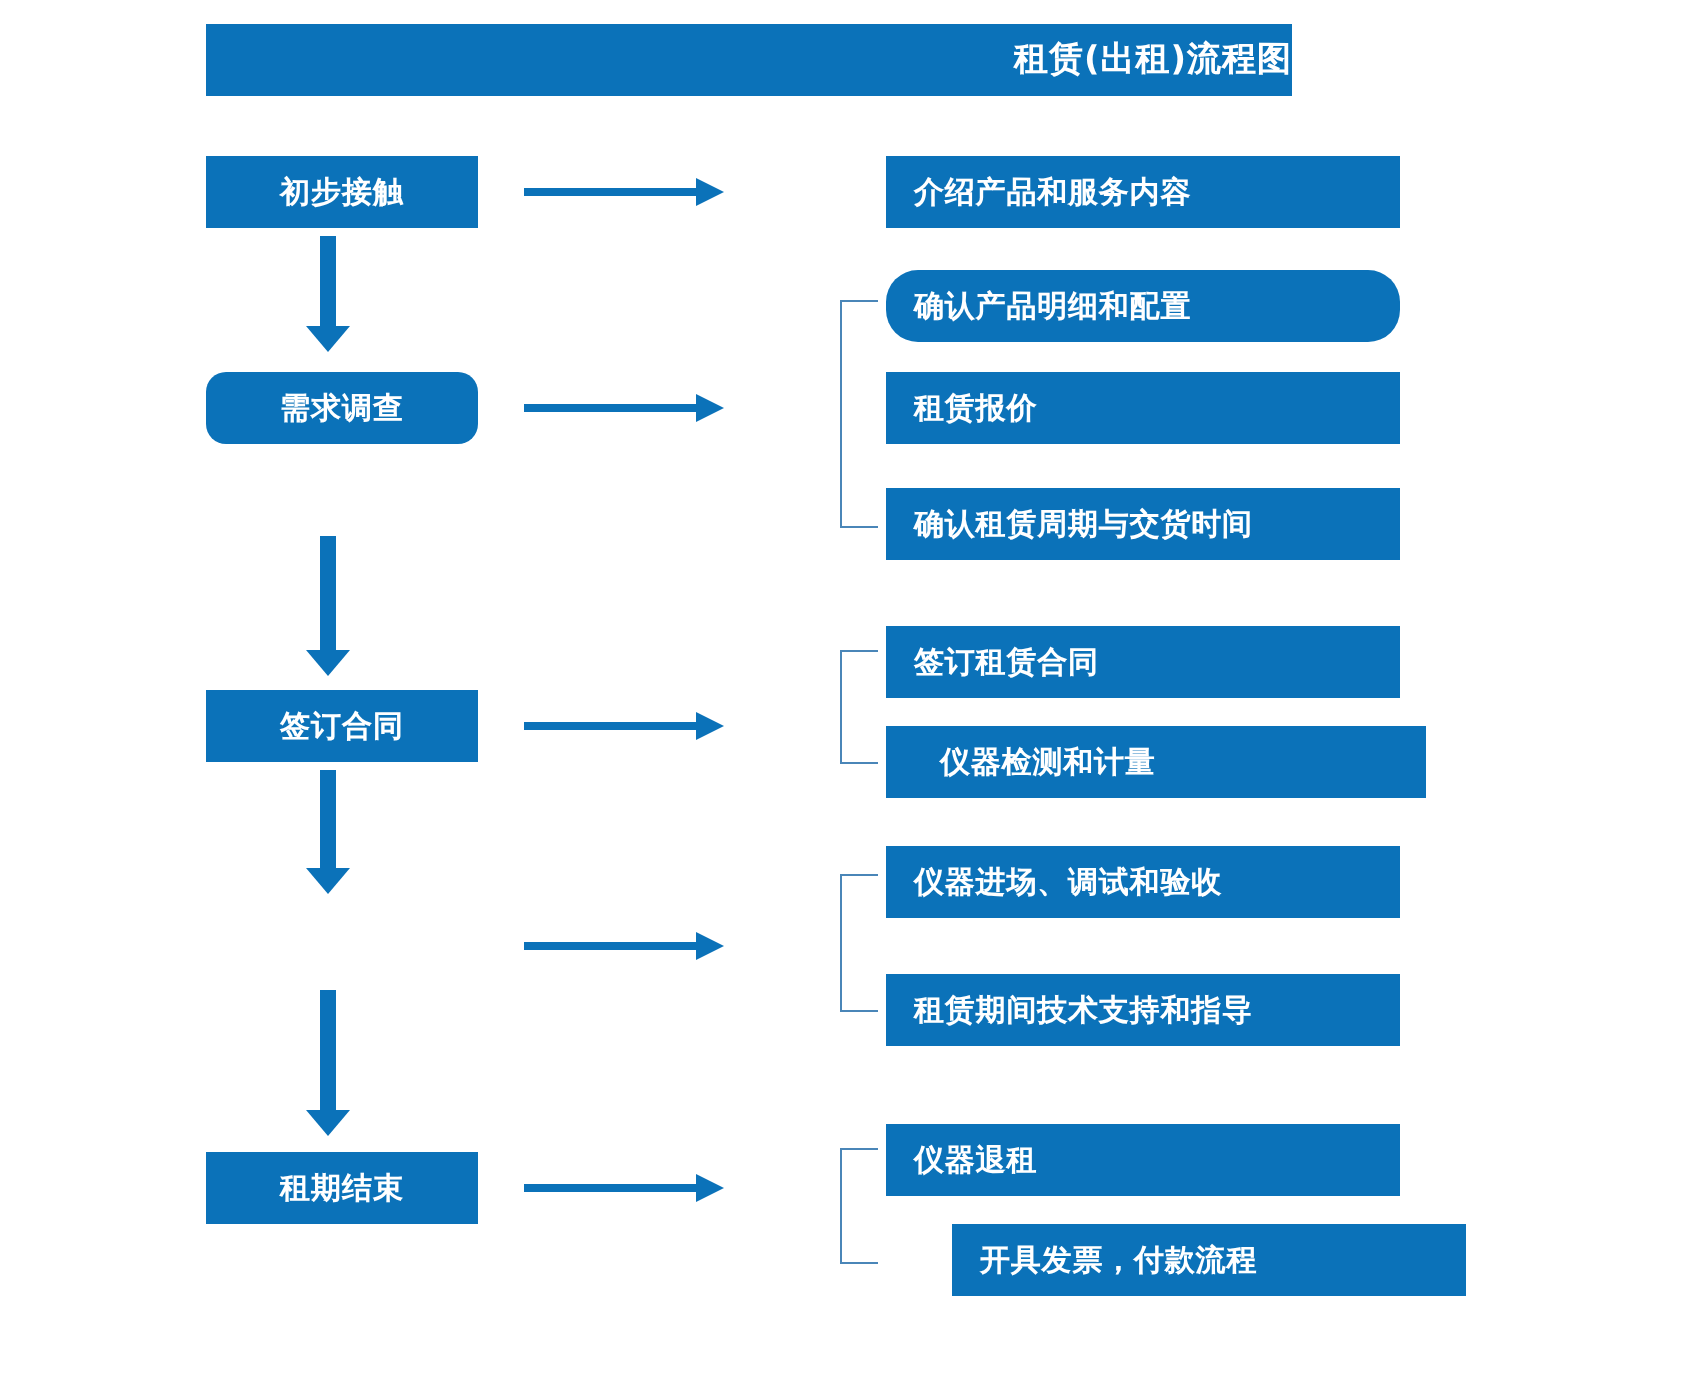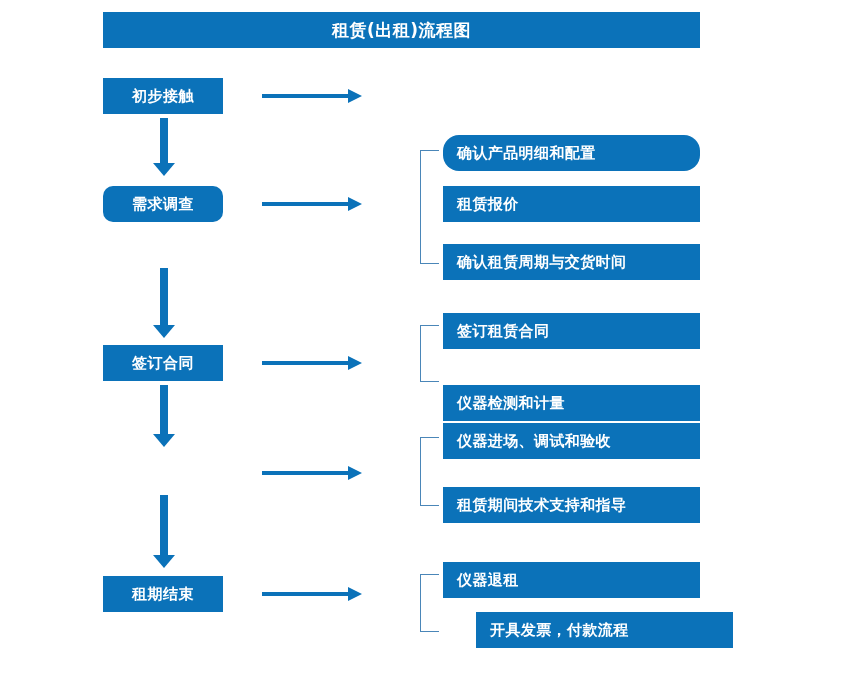--- a/index.html
+++ b/index.html
@@ -17,40 +17,40 @@
     height: 688px;
     background: #ffffff;
     overflow: hidden;
   }
 
   
   .title-bar {
     position: absolute;
     left: 103px;
     top: 12px;
-    width: 597px;
+    width: 543px;
     height: 36px;
     background: #0b72b9;
     display: flex;
     align-items: center;
-    justify-content: center;
+    justify-content: flex-end;
   }
   .title-bar .title-text {
     color: #ffffff;
     font-size: 17px;
     font-weight: bold;
     letter-spacing: 0.5px;
     line-height: 1;
   }
 
   
   .stage-box {
     position: absolute;
     left: 103px;
-    width: 120px;
+    width: 136px;
     height: 36px;
     background: #0b72b9;
     display: flex;
     align-items: center;
     justify-content: center;
   }
   .stage-box .stage-label {
     color: #ffffff;
     font-size: 15px;
     font-weight: bold;
@@ -146,20 +146,23 @@
     <span class="title-text">租赁(出租)流程图</span>
   </div>
 
   <div class="stage-box" style="top:78px;">
     <span class="stage-label">初步接触</span>
   </div>
   <div class="h-arrow" style="top:89px;">
     <span class="shaft"></span>
     <span class="head"></span>
   </div>
+  <div class="detail-box" style="top:78px;">
+    <span class="detail-label">介绍产品和服务内容</span>
+  </div>
 
   <div class="v-arrow" style="left:153px; top:118px; height:58px;">
     <span class="shaft" style="height:45px;"></span>
     <span class="head" style="top:45px;"></span>
   </div>
 
   <div class="stage-box" style="top:186px;border-radius:10px;">
     <span class="stage-label">需求调查</span>
   </div>
   <div class="h-arrow" style="top:197px;">
@@ -186,21 +189,21 @@
     <span class="stage-label">签订合同</span>
   </div>
   <div class="h-arrow" style="top:356px;">
     <span class="shaft"></span>
     <span class="head"></span>
   </div>
   <div class="bracket" style="top:325px; height:57px;"></div>
   <div class="detail-box" style="top:313px;">
     <span class="detail-label">签订租赁合同</span>
   </div>
-  <div class="detail-box" style="top:385px;">
+  <div class="detail-box" style="top:363px;padding-left:13px;">
     <span class="detail-label">仪器检测和计量</span>
   </div>
 
   <div class="v-arrow" style="left:153px; top:385px; height:62px;">
     <span class="shaft" style="height:49px;"></span>
     <span class="head" style="top:49px;"></span>
   </div>
 
   <div class="h-arrow" style="top:466px;">
     <span class="shaft"></span>

